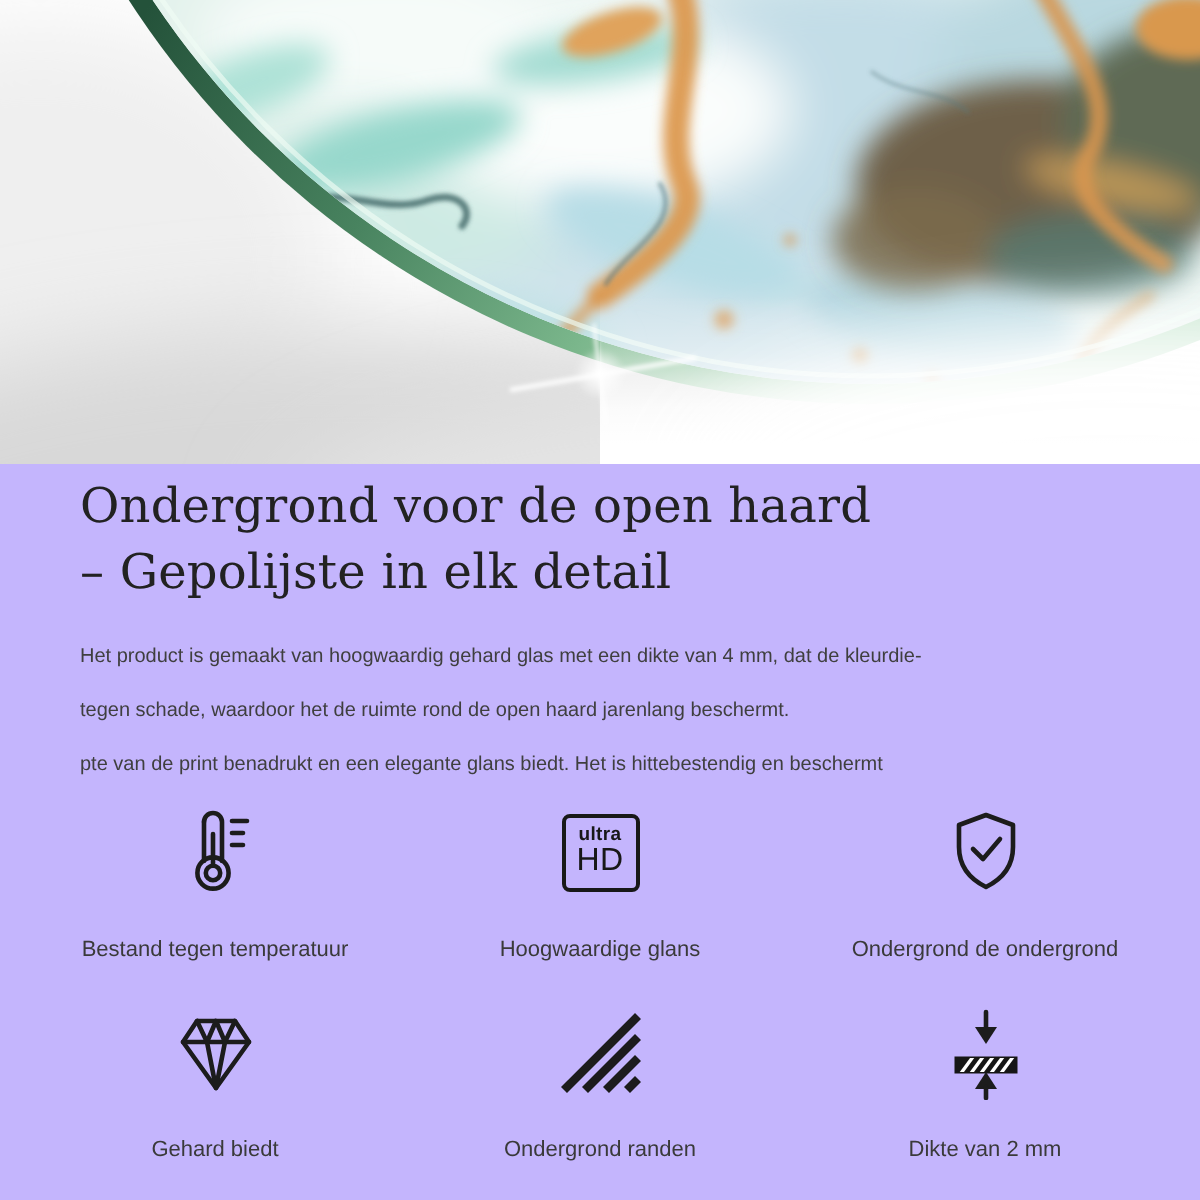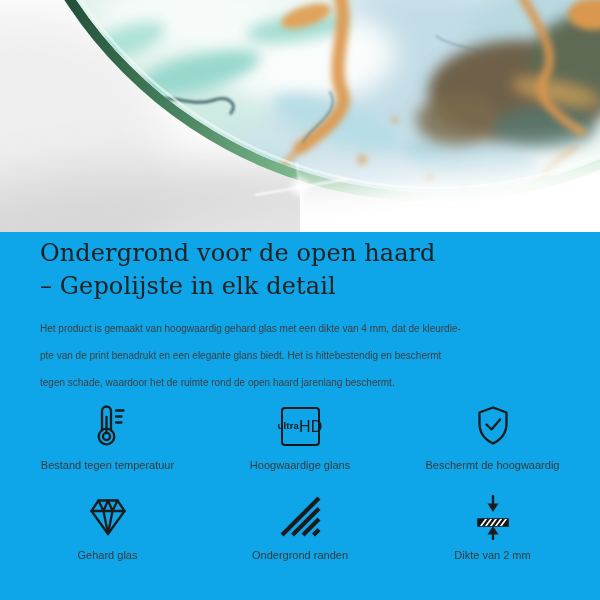--- a/index.html
+++ b/index.html
@@ -1,21 +1,21 @@
 <!DOCTYPE html>
 <html><head>
 <meta charset="utf-8">
 <style>
   html,body{margin:0;padding:0;}
   body{
     width:600px;height:600px;background:#ffffff;overflow:hidden;
     font-family:"Liberation Sans",sans-serif;
     -webkit-font-smoothing:antialiased;
   }
-  .page{width:600px;height:600px;position:relative;background:#0ea5e9;}
+  .page{width:600px;height:600px;position:relative;background:#c4b5fd;}
 
   
   .hero{height:232px;position:relative;overflow:hidden;background:#fff;}
   .hero svg{display:block;}
 
   
   .content{padding:0 40px;}
   .title{
     margin:5px 0 0 0;
     font-family:"DejaVu Serif","Liberation Serif",serif;
@@ -32,25 +32,25 @@
 
   
   .features{margin:6px -20px 0 -20px;}
   .feature-row{display:flex;justify-content:space-between;}
   .feature-row + .feature-row{margin-top:20px;}
   .feature-cell{
     width:175px;display:flex;flex-direction:column;align-items:center;
   }
   .icon-wrap{height:48px;display:flex;align-items:center;justify-content:center;}
   .feature-label{
-    margin-top:9px;font-size:11px;color:#3a3a3a;line-height:13px;text-align:left;
+    margin-top:19px;font-size:11px;color:#3a3a3a;line-height:13px;text-align:left;
   }
   .hd-box{
     width:35px;height:35px;border:2.5px solid #181818;border-radius:4px;
-    display:flex;flex-direction:row;align-items:center;justify-content:center;
+    display:flex;flex-direction:column;align-items:center;justify-content:center;
     color:#181818;line-height:1;
   }
   .hd-box .hd-top{font-size:9.5px;font-weight:700;letter-spacing:.2px;}
   .hd-box .hd-bottom{font-size:16px;font-weight:400;margin-top:1px;letter-spacing:.2px;}
   .ic{stroke:#1c1c1c;fill:none;stroke-width:2.3;stroke-linecap:round;stroke-linejoin:round;}
   .ic-fill{fill:#1c1c1c;stroke:none;}
 </style>
 </head>
 <body>
 
@@ -171,22 +171,22 @@
 
   <div class="content">
 
     <h1 class="title">
       <span>Ondergrond voor de open haard</span>
       <span>– Gepolijste in elk detail</span>
     </h1>
 
     <p class="body-text">
       <span>Het product is gemaakt van hoogwaardig gehard glas met een dikte van 4 mm, dat de kleurdie-</span>
+      <span>tegen schade, waardoor het de ruimte rond de open haard jarenlang beschermt.</span>
       <span>pte van de print benadrukt en een elegante glans biedt. Het is hittebestendig en beschermt</span>
-      <span>tegen schade, waardoor het de ruimte rond de open haard jarenlang beschermt.</span>
     </p>
 
     <div class="features">
 
       <div class="feature-row">
 
         <div class="feature-cell">
           <div class="icon-wrap">
             <svg width="48" height="48" viewBox="0 0 48 48">
               <path class="ic" d="M18 9 a4.5 4.5 0 0 1 9 0 V 28.5"></path>
@@ -212,37 +212,37 @@
           <div class="feature-label">Hoogwaardige glans</div>
         </div>
 
         <div class="feature-cell">
           <div class="icon-wrap">
             <svg width="48" height="48" viewBox="0 0 48 48">
               <path class="ic" d="M24 5.5 L37.5 10.5 V21.5 C37.5 31.5 31.5 37.8 24 41.5 C16.5 37.8 10.5 31.5 10.5 21.5 V10.5 Z"></path>
               <polyline class="ic" points="17.5,22.5 22.5,27.5 31,17.5"></polyline>
             </svg>
           </div>
-          <div class="feature-label">Beschermt de hoogwaardig</div>
+          <div class="feature-label">Ondergrond de ondergrond</div>
         </div>
 
       </div>
 
       <div class="feature-row">
 
         <div class="feature-cell">
           <div class="icon-wrap">
             <svg width="48" height="48" viewBox="0 0 48 48">
               <path class="ic" stroke-width="2" d="M24 42 L7.5 19 L14.5 8.5 H33.5 L40.5 19 Z"></path>
               <line class="ic" stroke-width="1.8" x1="7.5" y1="19" x2="40.5" y2="19"></line>
               <polyline class="ic" stroke-width="1.8" points="14.5,8.5 19.5,19 24,8.5 28.5,19 33.5,8.5"></polyline>
               <polyline class="ic" stroke-width="1.8" points="19.5,19 24,42 28.5,19"></polyline>
             </svg>
           </div>
-          <div class="feature-label">Gehard glas</div>
+          <div class="feature-label">Gehard biedt</div>
         </div>
 
         <div class="feature-cell">
           <div class="icon-wrap">
             <svg width="48" height="48" viewBox="0 0 48 48">
               <g stroke="#1c1c1c" stroke-width="4.2" stroke-linecap="butt">
                 <line x1="6" y1="43" x2="43" y2="6"></line>
                 <line x1="16.5" y1="43" x2="43" y2="16.5"></line>
                 <line x1="27" y1="43" x2="43" y2="27"></line>
                 <line x1="37.5" y1="43" x2="43" y2="37.5"></line>

